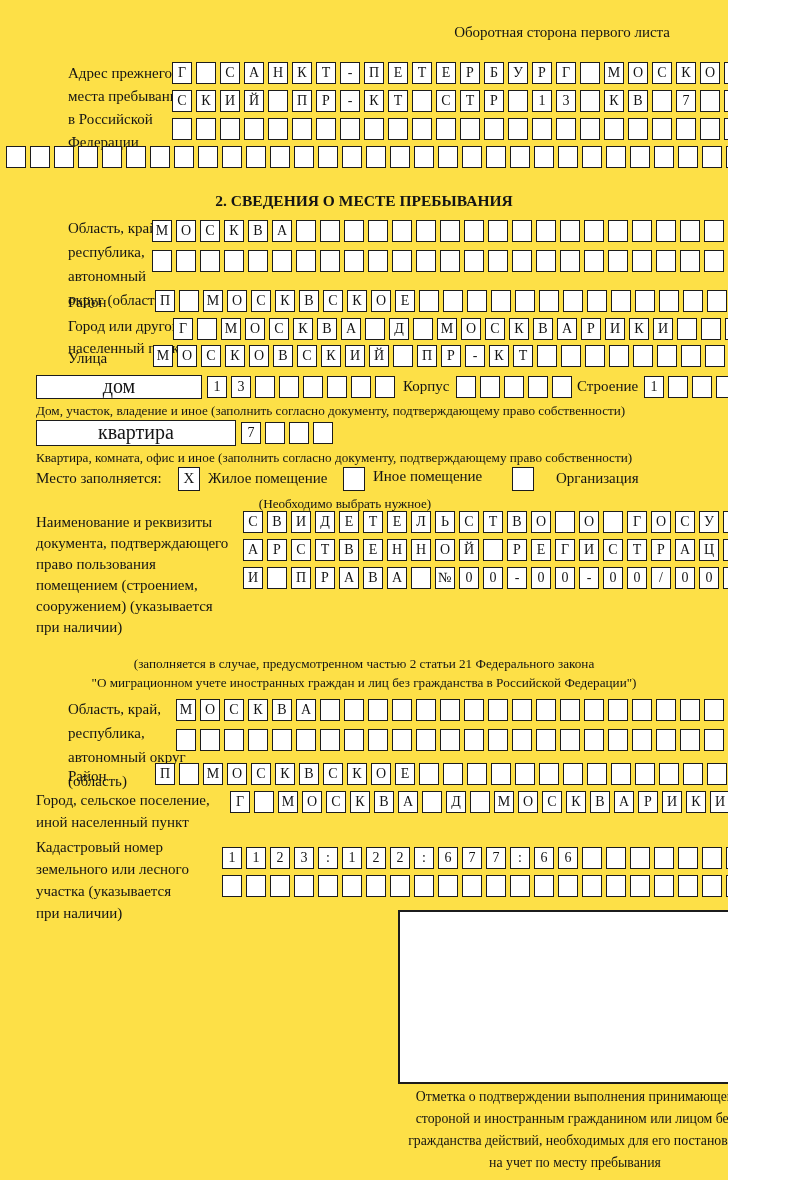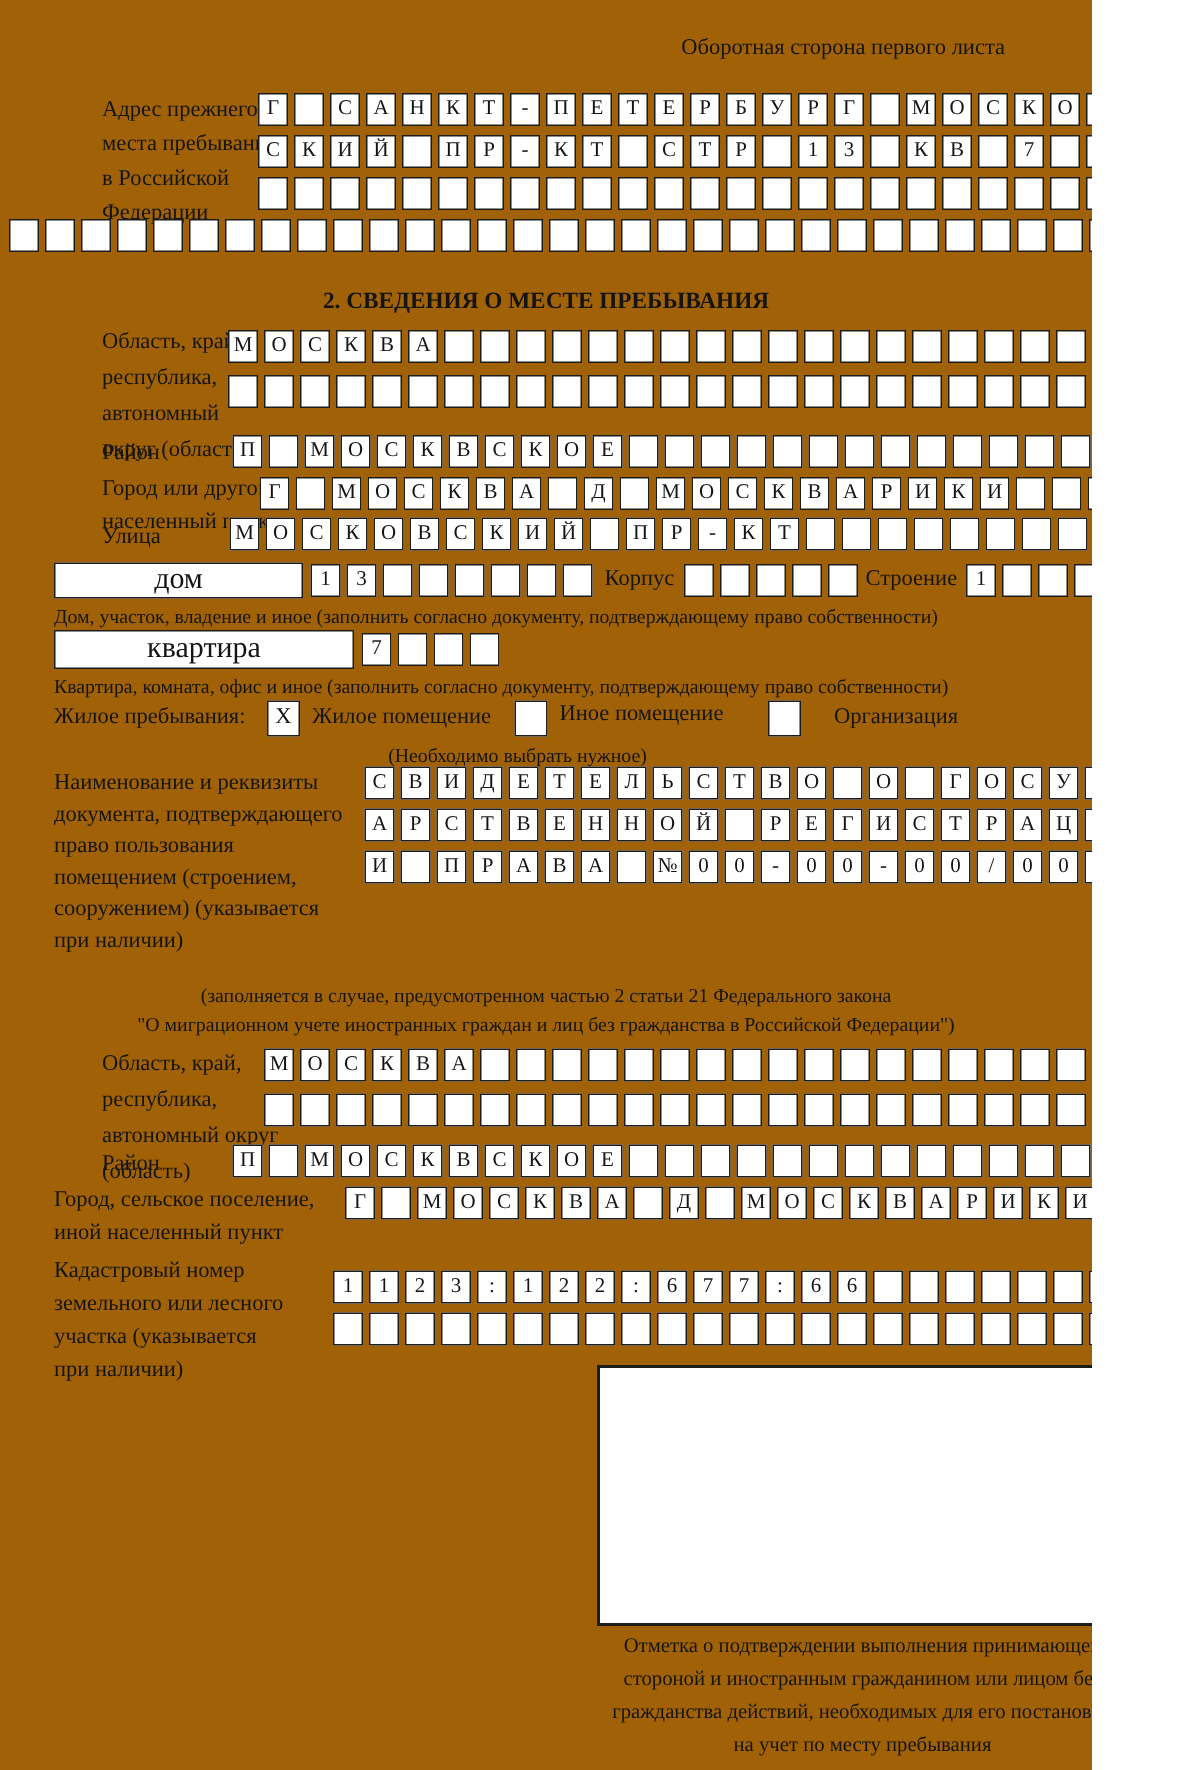--- a/index.html
+++ b/index.html
@@ -1,16 +1,16 @@
 <!DOCTYPE html>
 <html><head>
 <meta charset="utf-8">
 <style>
   html,body{margin:0;padding:0;background:#fff;}
-  .page{position:relative;width:728px;height:1180px;background:#a16207;
+  .page{position:relative;width:728px;height:1180px;background:#fde047;
         font-family:"Liberation Serif","DejaVu Serif",serif;color:#141414;overflow:hidden;}
   .cellrow{position:absolute;display:flex;gap:4px;}
   .cell{box-sizing:border-box;flex:0 0 auto;width:20px;height:22px;border:1.8px solid #1c1c1c;
         font-size:14px;line-height:19px;text-align:center;background:#fff;}
   .label{position:absolute;font-size:15px;line-height:24px;white-space:pre-line;}
   .lh21{line-height:21px;} .lh22{line-height:22px;} .lh23{line-height:23px;}
   .note{position:absolute;font-size:13.2px;white-space:pre-line;}
   .center{left:0;width:100%;text-align:center;}
   .title{position:absolute;left:0;width:100%;text-align:center;font-weight:bold;font-size:15.5px;}
   .widebox{position:absolute;box-sizing:border-box;border:1.8px solid #1c1c1c;text-align:center;
@@ -322,21 +322,21 @@
 
   <div class="widebox" style="left:36px;top:420px;width:200px;height:26px;line-height:23px;">квартира</div>
   <div class="cellrow" style="left:241px;top:422px;">
       <span class="cell">7</span>
       <span class="cell"></span>
       <span class="cell"></span>
       <span class="cell"></span>
     </div>
   <div class="note" style="left:36px;top:450px;">Квартира, комната, офис и иное (заполнить согласно документу, подтверждающему право собственности)</div>
 
-  <div class="inl" style="left:36px;top:470px;">Жилое пребывания:</div>
+  <div class="inl" style="left:36px;top:470px;">Место заполняется:</div>
   <div class="checkbox" style="left:178px;top:467px;">X</div>
   <div class="inl" style="left:208px;top:470px;">Жилое помещение</div>
   <div class="checkbox" style="left:343px;top:467px;"></div>
   <div class="inl" style="left:373px;top:468px;">Иное помещение</div>
   <div class="checkbox" style="left:512px;top:467px;"></div>
   <div class="inl" style="left:556px;top:470px;">Организация</div>
   <div class="note" style="left:95px;top:496px;width:500px;text-align:center;">(Необходимо выбрать нужное)</div>
 
   <div class="label lh21" style="left:36px;top:512px;">Наименование и реквизиты
 документа, подтверждающего

